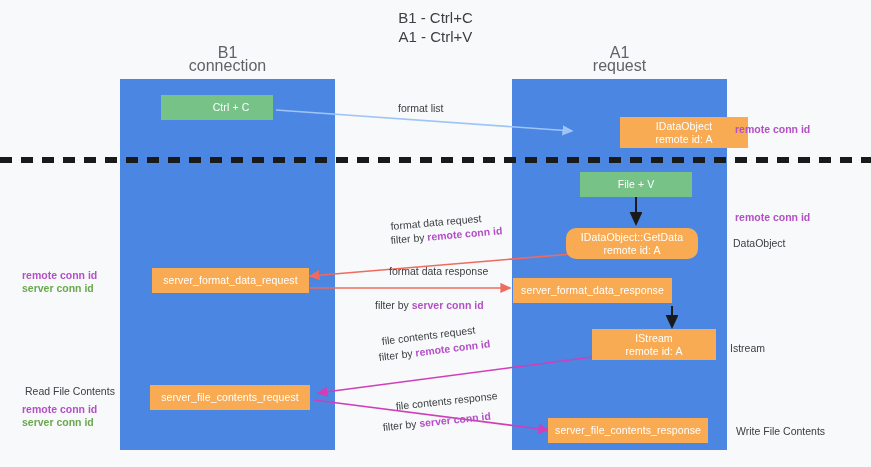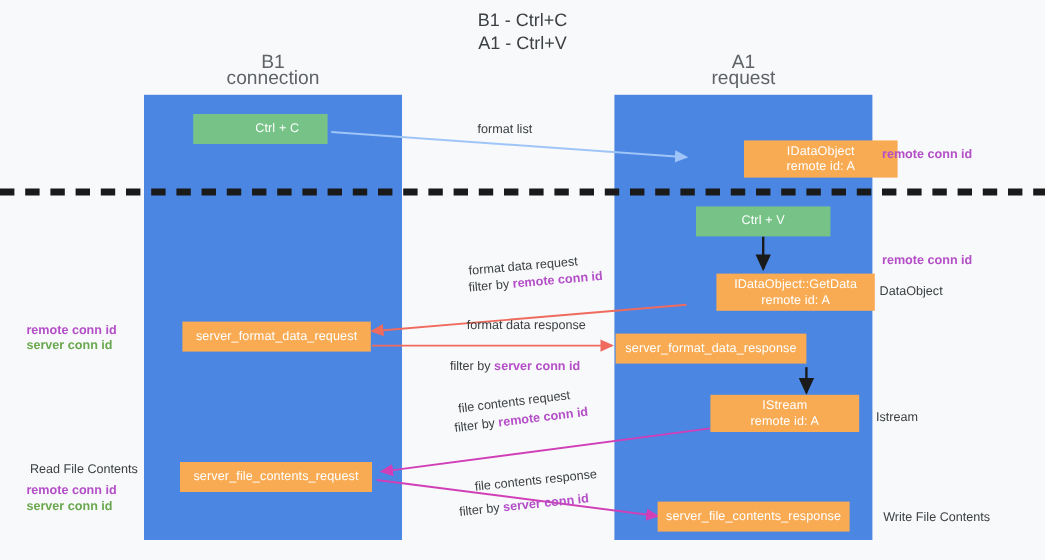--- a/index.html
+++ b/index.html
@@ -145,23 +145,23 @@
     <line x1="592" y1="357" x2="318" y2="393" stroke="#d13fb8" stroke-width="1.6" marker-end="url(#ar-mag)"></line>
 
     <line x1="314" y1="400" x2="548" y2="430" stroke="#d13fb8" stroke-width="1.6" marker-end="url(#ar-mag)"></line>
   </svg>
 
   <div class="box green" style="left:161px; top:95px; width:112px; height:25px;padding-left:28px;">Ctrl + C</div>
 
   <div class="box orange" style="left:572px; top:117px; width:128px; height:31px;margin-left:48px;">IDataObject
 remote id: A</div>
 
-  <div class="box green" style="left:580px; top:172px; width:112px; height:25px;">Ctrl + V</div>
-
-  <div class="box orange" style="left:597px; top:228px; width:132px; height:31px;">IDataObject::GetData
+  <div class="box green" style="left:580px; top:172px; width:112px; height:25px;">File + V</div>
+
+  <div class="box orange" style="left:566px; top:228px; width:132px; height:31px;border-radius:10px;">IDataObject::GetData
 remote id: A</div>
 
   <div class="box orange" style="left:152px; top:268px; width:157px; height:25px;">server_format_data_request</div>
 
   <div class="box orange" style="left:513px; top:278px; width:159px; height:25px;">server_format_data_response</div>
 
   <div class="box orange" style="left:592px; top:329px; width:124px; height:31px;">IStream
 remote id: A</div>
 
   <div class="box orange" style="left:150px; top:385px; width:160px; height:25px;">server_file_contents_request</div>

